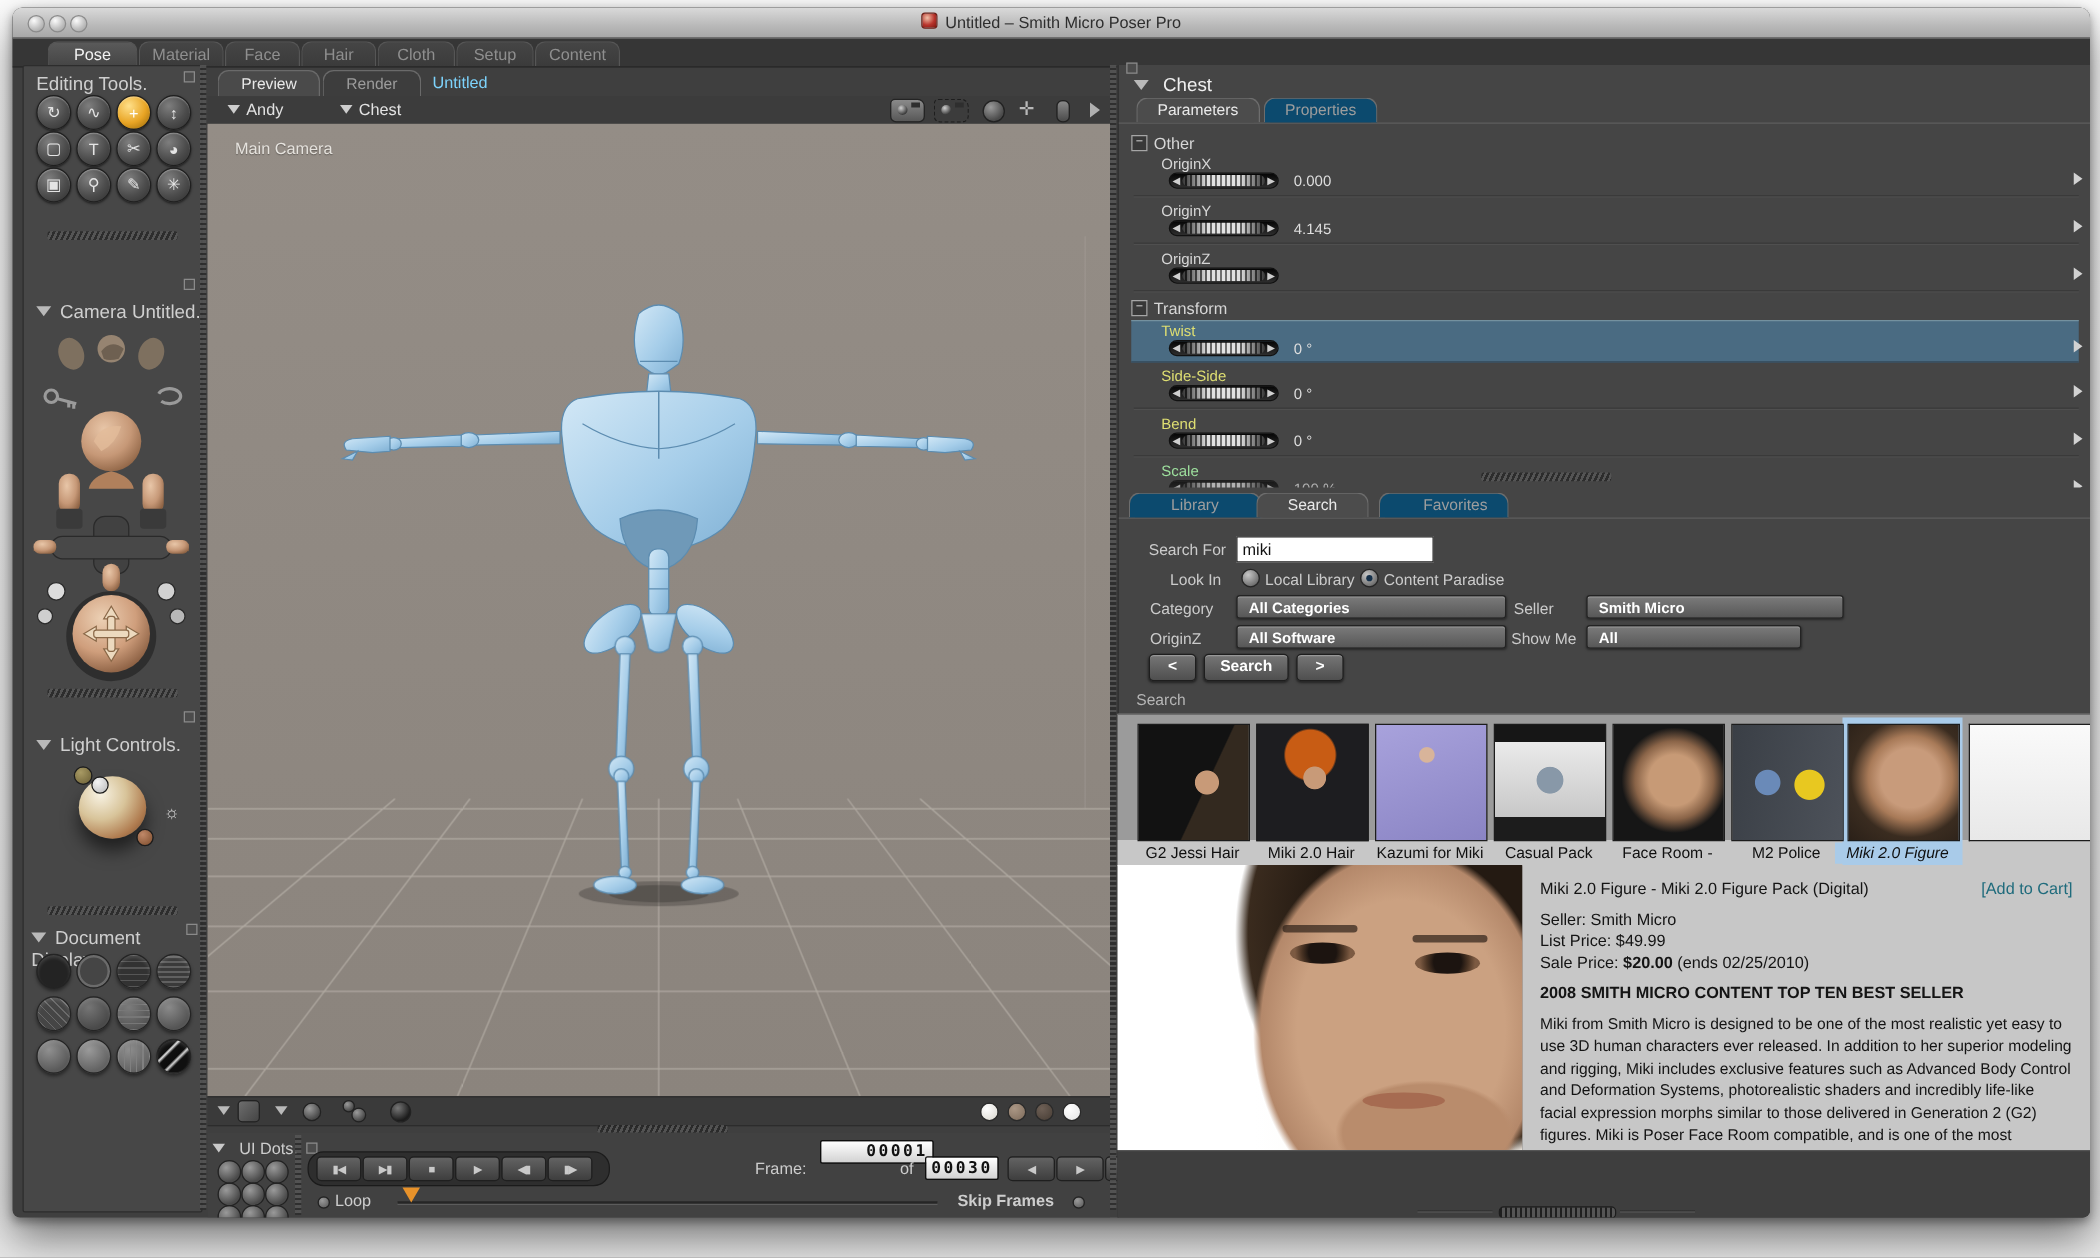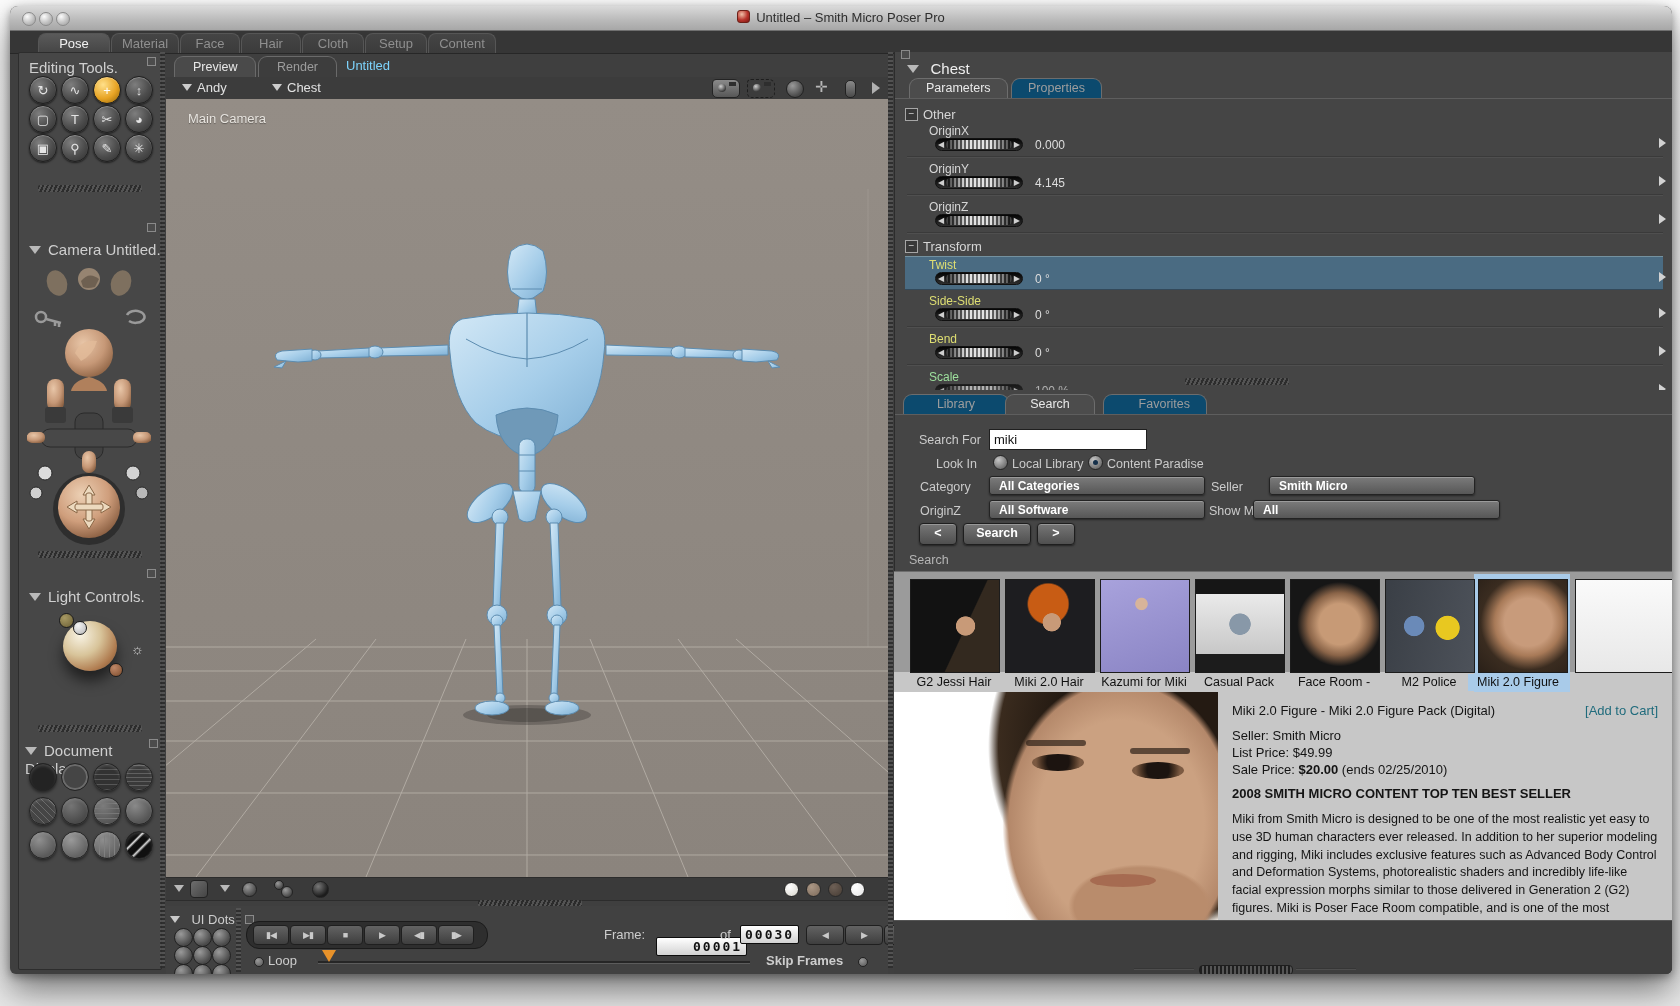--- a/index.html
+++ b/index.html
@@ -487,21 +487,21 @@
         <span>▶</span>
       </div>
     <div class="tbtn" style="left:235px;top:19px;width:34px;">
         <span>◀▮</span>
       </div>
     <div class="tbtn" style="left:272px;top:19px;width:34px;">
         <span>▮▶</span>
       </div>
 
     <div class="abs anim-label" style="left:438px;top:21px;">Frame:</div>
-    <div class="lcd" style="left:490px;top:31px;padding-left:36px;">00001</div>
+    <div class="lcd" style="left:490px;top:6px;padding-left:36px;">00001</div>
     <div class="abs anim-label" style="left:554px;top:21px;">of</div>
     <div class="lcd" style="left:574px;top:19px;">00030</div>
 
     <div class="tbtn" style="left:640px;top:19px;width:36px;">
         <span>◀</span>
       </div>
     <div class="tbtn" style="left:679px;top:19px;width:36px;">
         <span>▶</span>
       </div>
     <div class="tbtn" style="left:718px;top:19px;width:52px;">
@@ -635,21 +635,21 @@
     <div class="form-label" style="left:212px;top:405px;">Content Paradise</div>
 
     <div class="form-label" style="left:25px;top:428px;">Category</div>
     <div class="ddbtn" style="left:94px;top:424px;width:216px;">All Categories</div>
     <div class="form-label" style="left:316px;top:428px;">Seller</div>
     <div class="ddbtn" style="left:374px;top:424px;width:206px;">Smith Micro</div>
 
     <div class="form-label" style="left:25px;top:452px;">OriginZ</div>
     <div class="ddbtn" style="left:94px;top:448px;width:216px;">All Software</div>
     <div class="form-label" style="left:314px;top:452px;">Show Me</div>
-    <div class="ddbtn" style="left:358px;top:448px;width:247px;">All</div>
+    <div class="ddbtn" style="left:374px;top:448px;width:172px;">All</div>
 
     <div class="pushbtn" style="left:24px;top:471px;width:36px;">&lt;</div>
     <div class="pushbtn" style="left:68px;top:471px;width:66px;">Search</div>
     <div class="pushbtn" style="left:142px;top:471px;width:36px;">&gt;</div>
 
     <div class="form-label" style="left:14px;top:501px;color:#b5b5b5;">Search</div>
   </div>
 
   <div class="abs" id="strip">
     <div class="labelband"></div>
@@ -661,21 +661,21 @@
     <div class="thumb t4" style="left:396px;"></div>
     <div class="thumb t5" style="left:491px;"></div>
     <div class="thumb t6" style="left:584px;"></div>
     <div class="thumb t7" style="left:681px;width:97px;border-right:none;"></div>
     <div class="thumb-label" style="left:4px;width:112px;">G2 Jessi Hair</div>
     <div class="thumb-label" style="left:99px;width:112px;">Miki 2.0 Hair</div>
     <div class="thumb-label" style="left:194px;width:112px;">Kazumi for Miki</div>
     <div class="thumb-label" style="left:289px;width:112px;">Casual Pack</div>
     <div class="thumb-label" style="left:384px;width:112px;">Face Room -</div>
     <div class="thumb-label" style="left:479px;width:112px;">M2 Police</div>
-    <div class="thumb-label" style="left:574px;width:100px;background:#a9cbe9;">Miki 2.0 Figure</div>
+    <div class="thumb-label" style="left:574px;width:100px;background:#a9cbe9;font-style:italic;">Miki 2.0 Figure</div>
   </div>
 
   <div class="abs" id="photo">
     <div class="eye" style="left:138px;top:62px;width:52px;height:17px;"></div>
     <div class="eye" style="left:238px;top:70px;width:52px;height:17px;"></div>
     <div class="abs" style="left:132px;top:48px;width:60px;height:6px;border-radius:3px;background:#2e2118;opacity:.7;"></div>
     <div class="abs" style="left:236px;top:56px;width:60px;height:6px;border-radius:3px;background:#2e2118;opacity:.7;"></div>
     <div class="abs" style="left:196px;top:182px;width:66px;height:13px;border-radius:50%;background:#a06048;opacity:.75;"></div>
   </div>
   <div class="abs" id="ptext">

